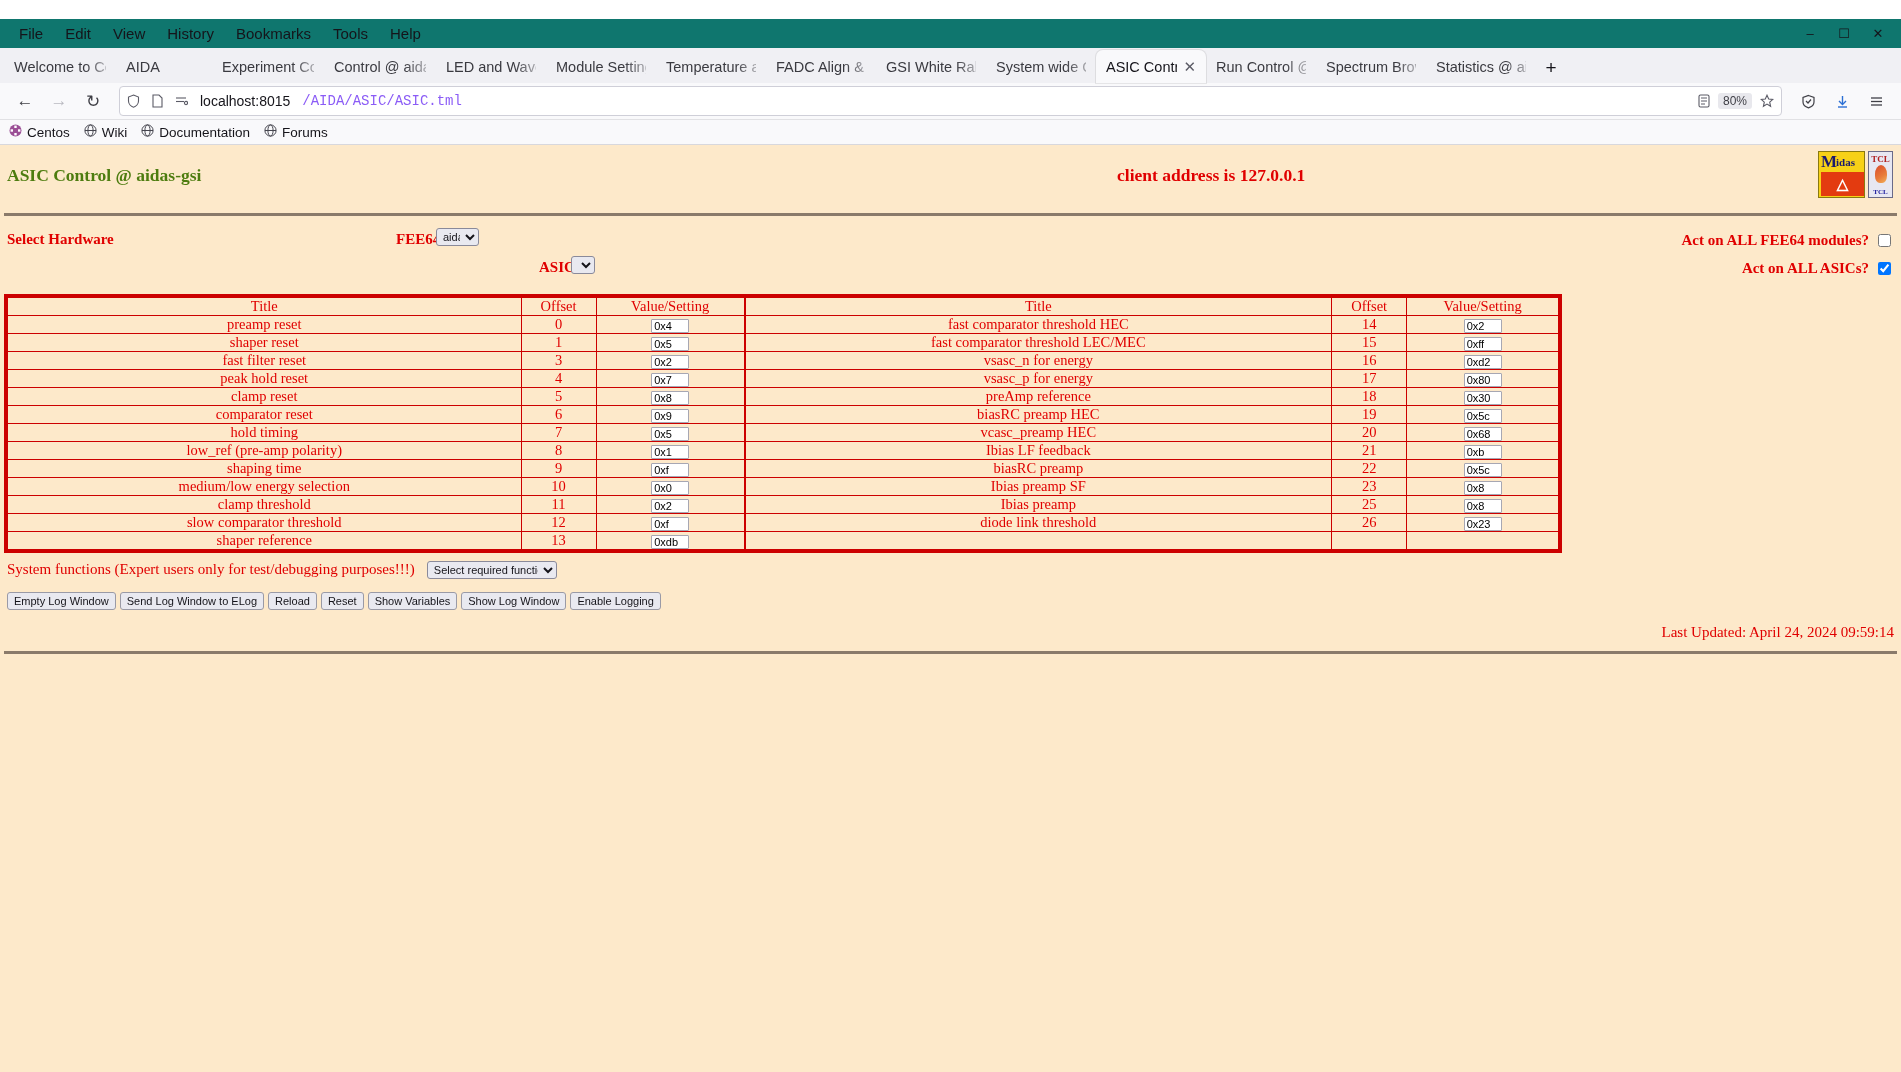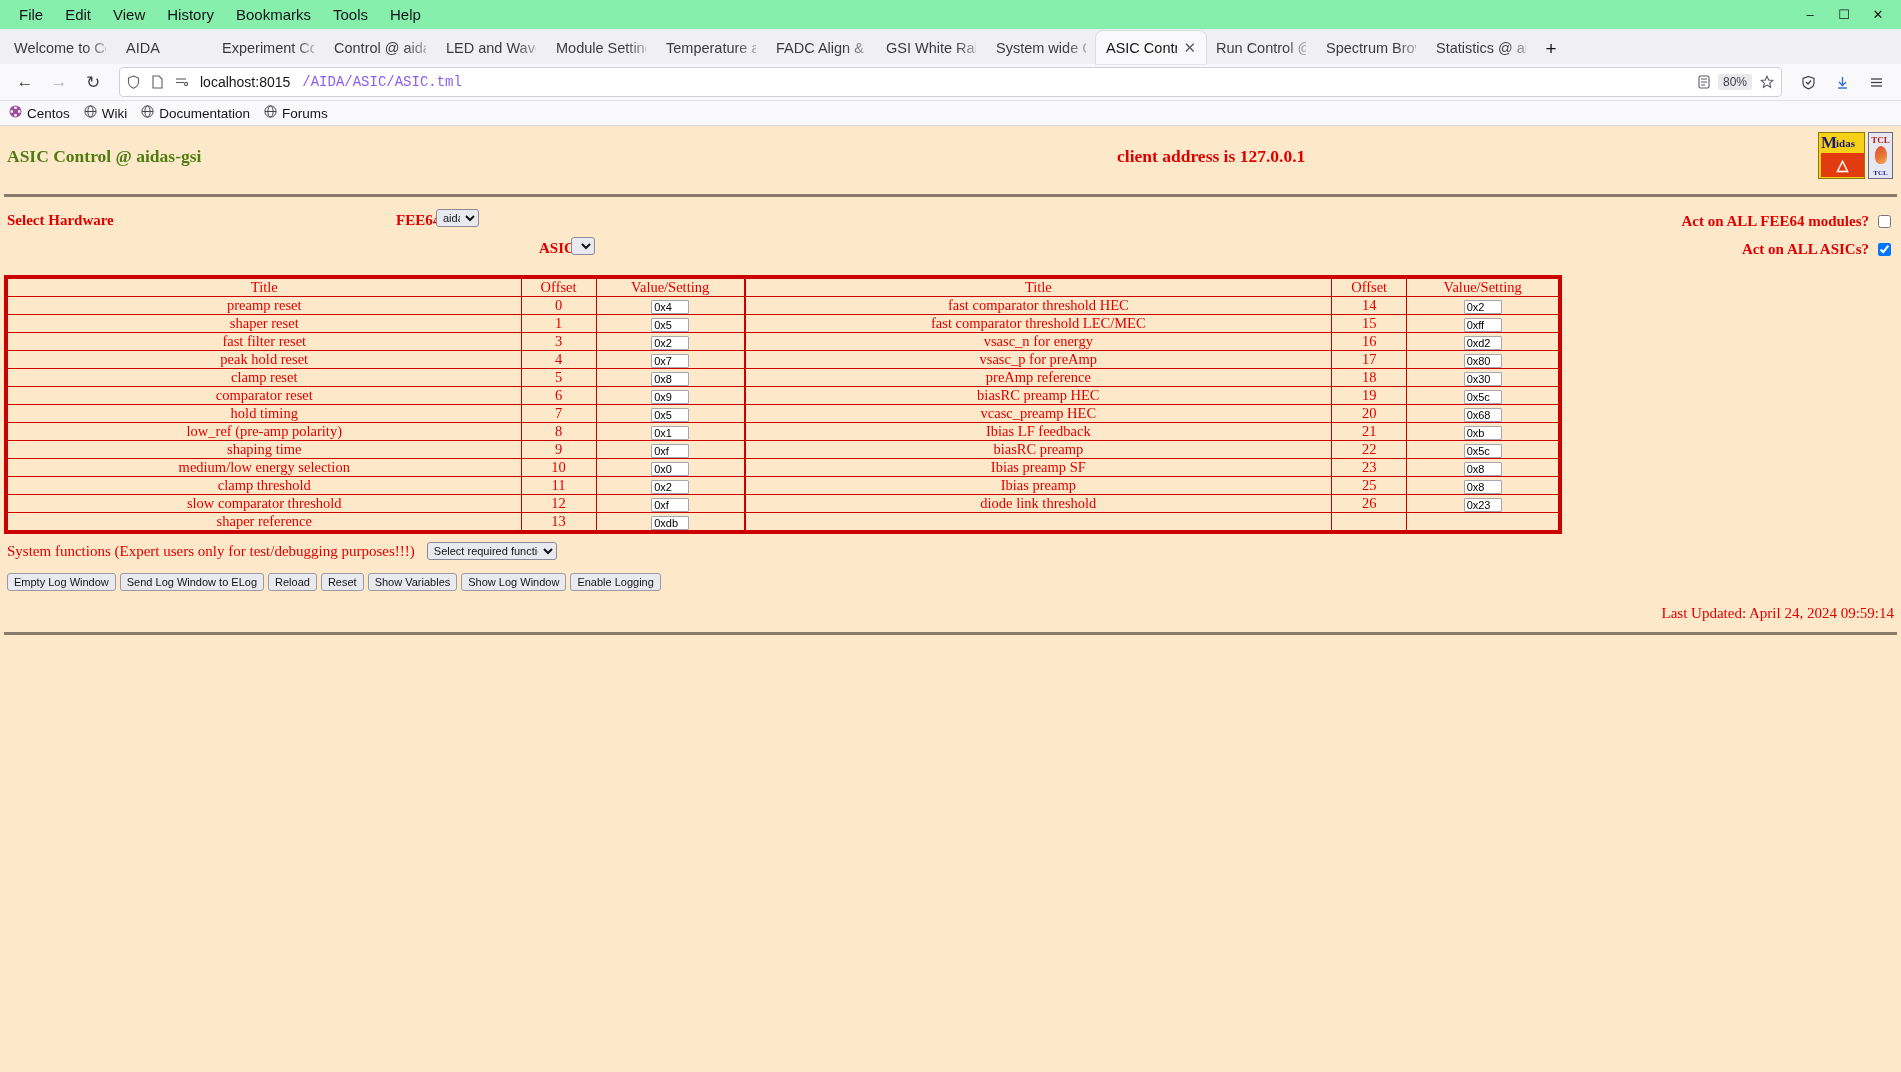--- a/index.html
+++ b/index.html
@@ -12,22 +12,23 @@
   }
 
   
   .chrome { background: #f0f0f4; width: 100%; }
 
   .menubar {
     height: 29px;
     display: flex; align-items: center;
     padding-left: 8px;
     font-size: 15px; color: #15141a;
-    background: #86efac;
+    background: #0f766e;
     position: relative;
+    margin-top: 19px;
   }
   .menubar .mi { padding: 2px 11px; white-space: nowrap; }
   .winbtns {
     position: absolute; right: 6px; top: 0; height: 29px;
     display: flex; align-items: center; gap: 0px;
   }
   .winbtn { width: 34px; height: 29px; display: flex; align-items: center;
             justify-content: center; font-size: 13px; color: #15141a; }
 
   .tabstrip {
@@ -178,21 +179,21 @@
   .hex {
     font-family: "Liberation Sans", sans-serif; font-size: 11px;
     color: #000; background: #fff;
     border: 1px solid #a7a7b3; border-radius: 1px;
     width: 38px; height: 14px; padding: 0 2px; line-height: 12px;
     text-align: left; display: inline-block; vertical-align: middle;
   }
   .valcell { text-align: left; padding-left: 62px; }
 
   
-  .sysrow { margin-top: 8px; display: flex; align-items: center; gap: 12px; padding-left: 3px; }
+  .sysrow { margin-top: 8px; display: flex; gap: 12px; padding-left: 3px; }
   .sysrow .lbl { color: #e00000; font-size: 15px; }
   .selfunc {
     font-family: "Liberation Sans", sans-serif; font-size: 11px;
     border: 1px solid #8a8a9a; border-radius: 3px;
     background: #e9e9f0; color: #15141a; width: 130px; padding: 1px 2px;
   }
   .btnrow { margin-top: 13px; display: flex; gap: 4px; padding-left: 3px; }
   .btn {
     font-family: "Liberation Sans", sans-serif; font-size: 11px;
     background: #e9e9f0; border: 1px solid #9a9aa6;
@@ -530,21 +531,21 @@
             <td>fast comparator threshold LEC/MEC</td>
             <td>15</td>
             <td class="valcell"><input class="hex" type="text" value="0xff" style=""></td>
           </tr>
           <tr>
             <td>vsasc_n for energy</td>
             <td>16</td>
             <td class="valcell"><input class="hex" type="text" value="0xd2" style=""></td>
           </tr>
           <tr>
-            <td>vsasc_p for preAmp</td>
+            <td>vsasc_p for energy</td>
             <td>17</td>
             <td class="valcell"><input class="hex" type="text" value="0x80" style=""></td>
           </tr>
           <tr>
             <td>preAmp reference</td>
             <td>18</td>
             <td class="valcell"><input class="hex" type="text" value="0x30" style=""></td>
           </tr>
           <tr>
             <td>biasRC preamp HEC</td>

